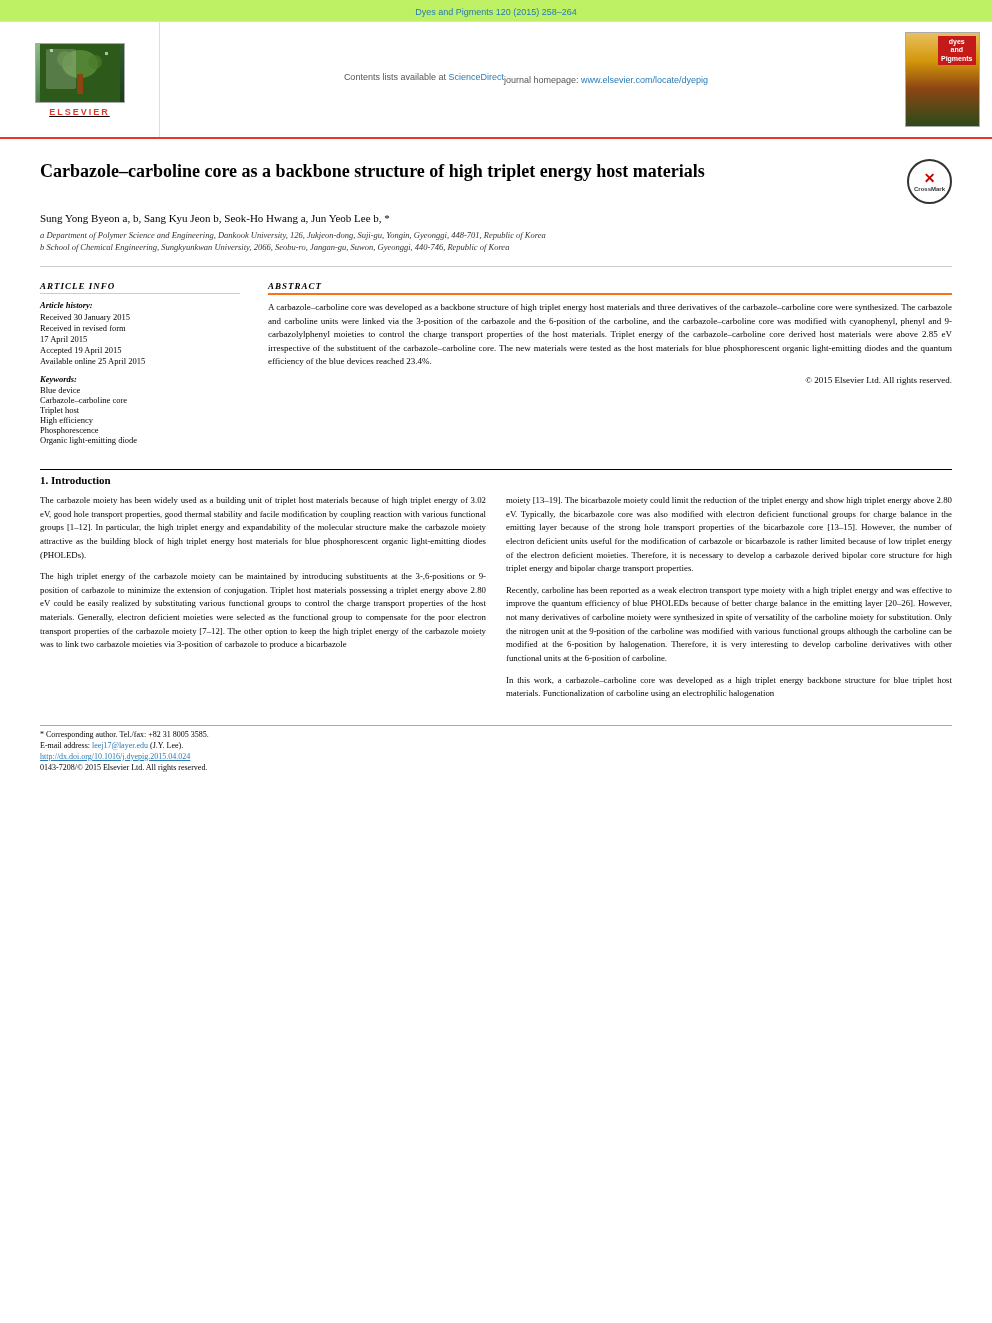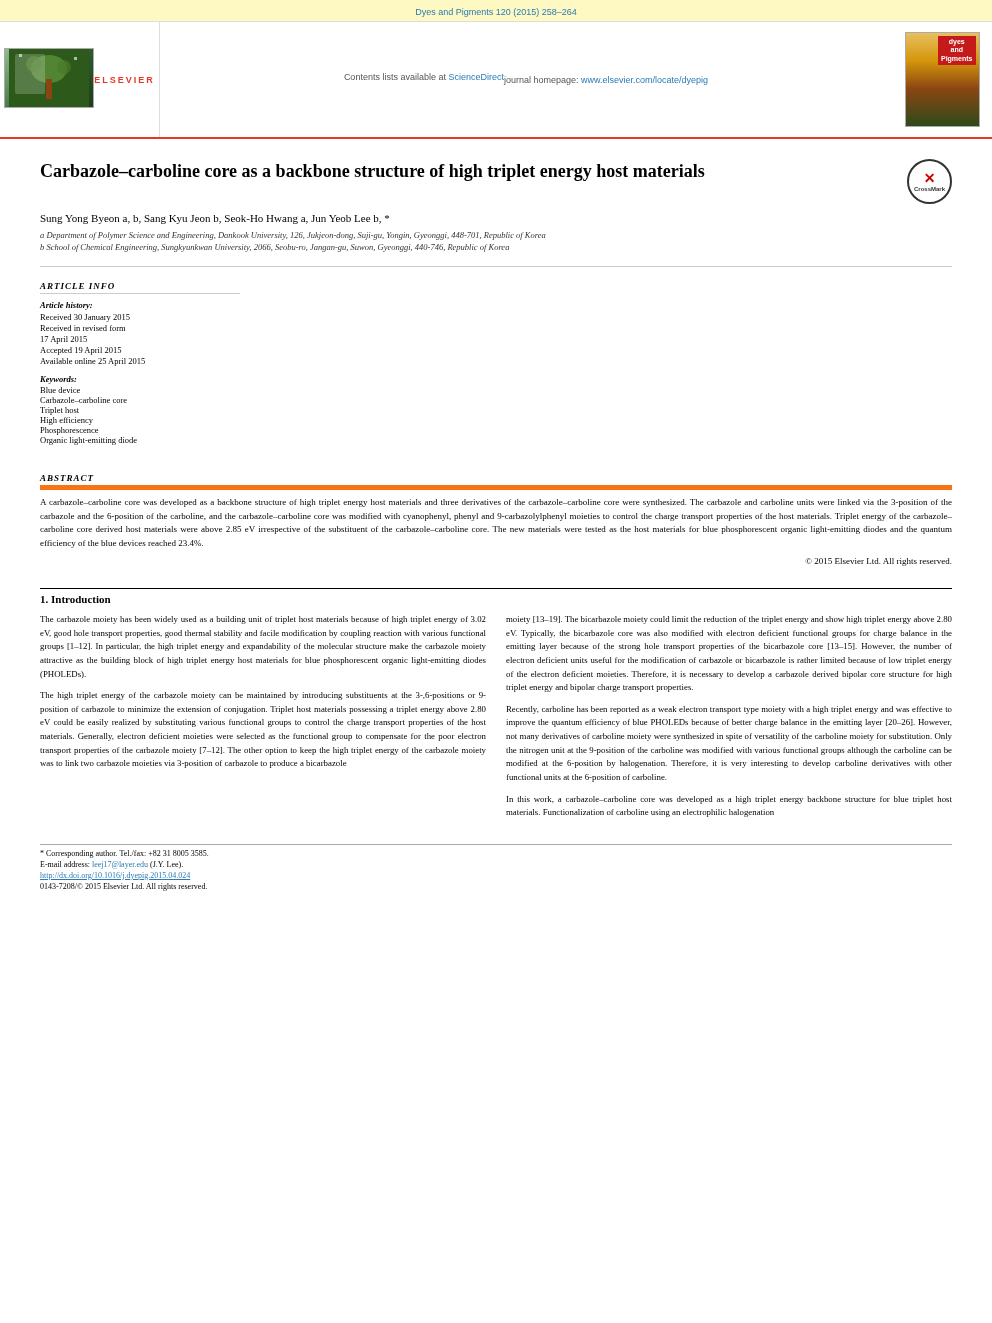--- a/index.html
+++ b/index.html
@@ -7,21 +7,21 @@
       background: #fff;
       font-family: 'Times New Roman', Times, serif;
       font-size: 10px;
       color: #000;
       width: 992px;
       min-height: 1323px;
     }
 
     
     .top-bar {
-      background: #fef9c3;
+      background: #bef264;
       text-align: center;
       padding: 6px 0 4px;
       border-bottom: 1px solid #ddd;
     }
 
     
     .journal-header {
       display: flex;
       align-items: stretch;
       border-bottom: 2px solid #e63827;
@@ -30,22 +30,23 @@
     .journal-header-left {
       width: 160px;
       display: flex;
       align-items: center;
       justify-content: center;
       padding: 10px;
       border-right: 1px solid #ddd;
     }
     .elsevier-logo {
       display: flex;
-      flex-direction: row;
-      align-items: center;
+      flex-direction: column;
+      align-items: center;
+      text-decoration: underline;
     }
     .elsevier-logo-image {
       width: 90px;
       height: 60px;
       background: linear-gradient(135deg, #8fbc8f 0%, #5a8f5a 30%, #2d5a2d 60%, #1a3d1a 100%);
       border: 1px solid #aaa;
       display: flex;
       align-items: center;
       justify-content: center;
       font-size: 7px;
@@ -189,23 +190,22 @@
     
     .section-divider {
       border: none;
       border-top: 1px solid #ccc;
       margin: 14px 0;
     }
 
     
     .two-col {
       display: flex;
-      gap: 20px;
-      margin-bottom: 22px;
-      flex-direction: column;
+      gap: 28px;
+      margin-bottom: 16px;
     }
     .col-left {
       width: 200px;
       flex-shrink: 0;
     }
     .col-right {
       flex: 1;
     }
 
     
@@ -242,21 +242,21 @@
     }
 
     
     .abstract-section .section-heading {
       font-size: 9px;
       font-weight: bold;
       font-style: italic;
       color: #000;
       letter-spacing: 1px;
       text-transform: uppercase;
-      border-bottom: 5px solid #f97316;
+      border-bottom: 2px solid #f97316;
       padding-bottom: 2px;
       margin-bottom: 6px;
     }
     .abstract-text {
       font-size: 9px;
       line-height: 1.5;
       color: #000;
       text-align: justify;
     }
     .abstract-copyright {

